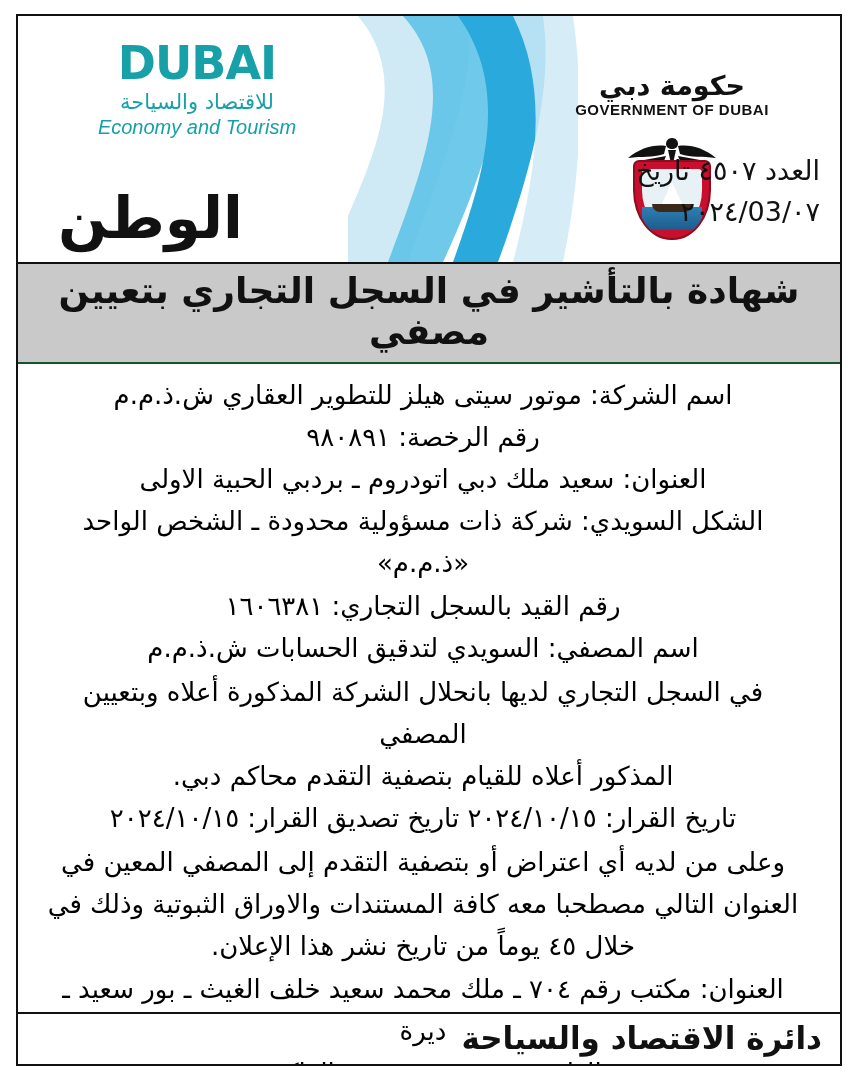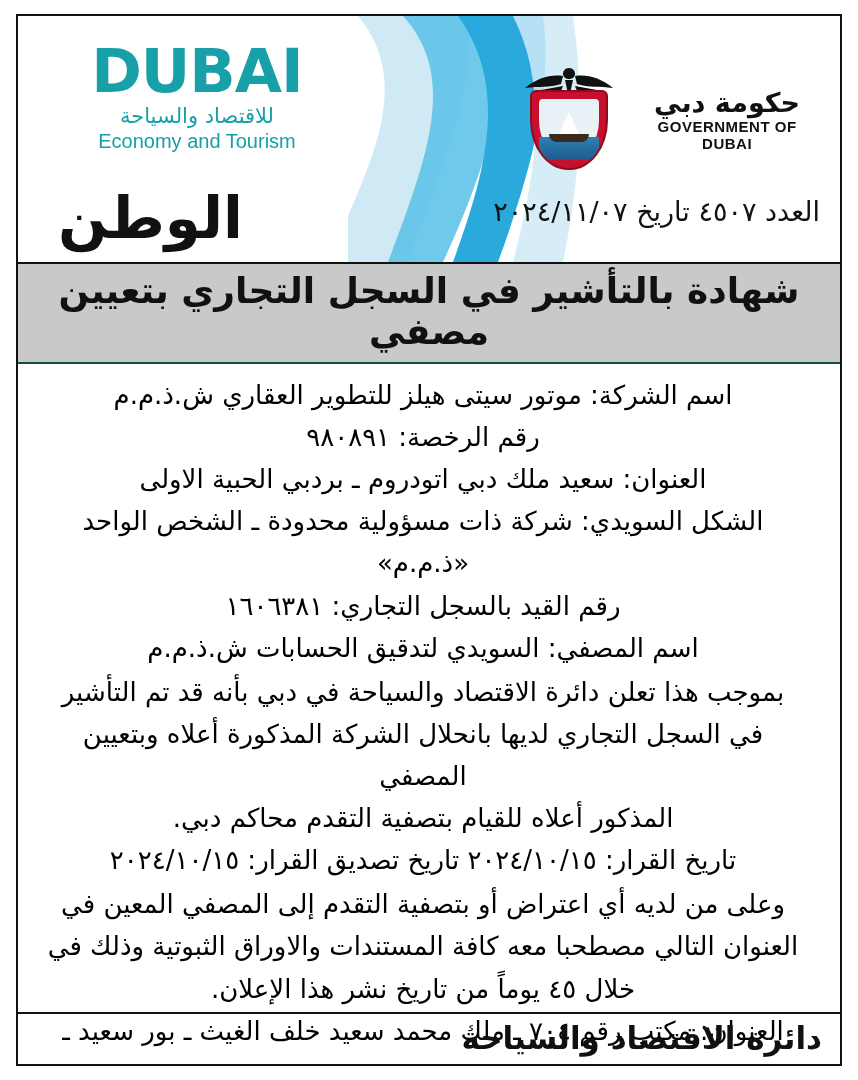--- a/index.html
+++ b/index.html
@@ -40,21 +40,21 @@
   }
   .govt-block {
     position: absolute;
     top: 48px;
     right: 18px;
     text-align: center;
     width: 300px;
   }
   .govt-row {
     display: flex;
-    flex-direction: row;
+    flex-direction: column;
     align-items: center;
     justify-content: flex-end;
     gap: 16px;
   }
   .govt-text {
     text-align: center;
     padding-top: 6px;
   }
   .govt-ar {
     font-family: "DejaVu Sans", sans-serif;
@@ -148,40 +148,41 @@
   
   .det-logo {
     position: absolute;
     top: 26px;
     left: 24px;
     width: 310px;
     text-align: center;
   }
   .det-wordmark {
     font-family: "DejaVu Sans", sans-serif;
-    font-size: 61px;
+    font-size: 46px;
     font-weight: bold;
     letter-spacing: -1px;
     color: #18a0a8;
     line-height: 0.95;
     direction: ltr;
   }
   .det-ar {
     font-family: "DejaVu Sans", sans-serif;
     font-size: 21px;
     color: #18a0a8;
     margin-top: 4px;
     direction: rtl;
   }
   .det-en {
     font-family: "Liberation Sans", sans-serif;
     font-size: 20px;
     color: #18a0a8;
     margin-top: 2px;
     direction: ltr;
+    font-style: italic;
   }
 
   
   .paper-name {
     position: absolute;
     left: 40px;
     bottom: 10px;
     font-family: "DejaVu Sans", sans-serif;
     font-size: 58px;
     font-weight: bold;
@@ -296,37 +297,36 @@
       </div>
 
       <div class="det-logo">
         <div class="det-wordmark">DUBAI</div>
         <div class="det-ar">للاقتصاد والسياحة</div>
         <div class="det-en">Economy and Tourism</div>
       </div>
 
       <div class="paper-name">الوطن</div>
 
-      <div class="issue-line">العدد ٤٥٠٧ تاريخ ٢٠٢٤/١١/٠٧</div>
+      <div class="issue-line">العدد ٤٥٠٧ تاريخ ٢٠٢٤/03/٠٧</div>
     </div>
 
     <div class="title-banner">
       <h1>شهادة بالتأشير في السجل التجاري بتعيين مصفي</h1>
     </div>
 
     <div class="body-area">
       <p class="line">اسم الشركة: موتور سيتى هيلز للتطوير العقاري ش.ذ.م.م</p>
       <p class="line">رقم الرخصة: ٩٨٠٨٩١</p>
       <p class="line">العنوان: سعيد ملك دبي اتودروم ـ بردبي الحبية الاولى</p>
       <p class="line">الشكل السويدي: شركة ذات مسؤولية محدودة ـ الشخص الواحد «ذ.م.م»</p>
       <p class="line">رقم القيد بالسجل التجاري: ١٦٠٦٣٨١</p>
       <p class="line">اسم المصفي: السويدي لتدقيق الحسابات ش.ذ.م.م</p>
 
       <div class="para">
-        <p class="line">بموجب هذا تعلن دائرة الاقتصاد والسياحة في دبي بأنه قد تم التأشير</p>
         <p class="line">في السجل التجاري لديها بانحلال الشركة المذكورة أعلاه وبتعيين المصفي</p>
         <p class="line">المذكور أعلاه للقيام بتصفية التقدم محاكم دبي.</p>
       </div>
 
       <p class="line">تاريخ القرار: ٢٠٢٤/١٠/١٥ تاريخ تصديق القرار: ٢٠٢٤/١٠/١٥</p>
 
       <div class="para">
         <p class="line">وعلى من لديه أي اعتراض أو بتصفية التقدم إلى المصفي المعين في</p>
         <p class="line">العنوان التالي مصطحبا معه كافة المستندات والاوراق الثبوتية وذلك في</p>
         <p class="line">خلال ٤٥ يوماً من تاريخ نشر هذا الإعلان.</p>

